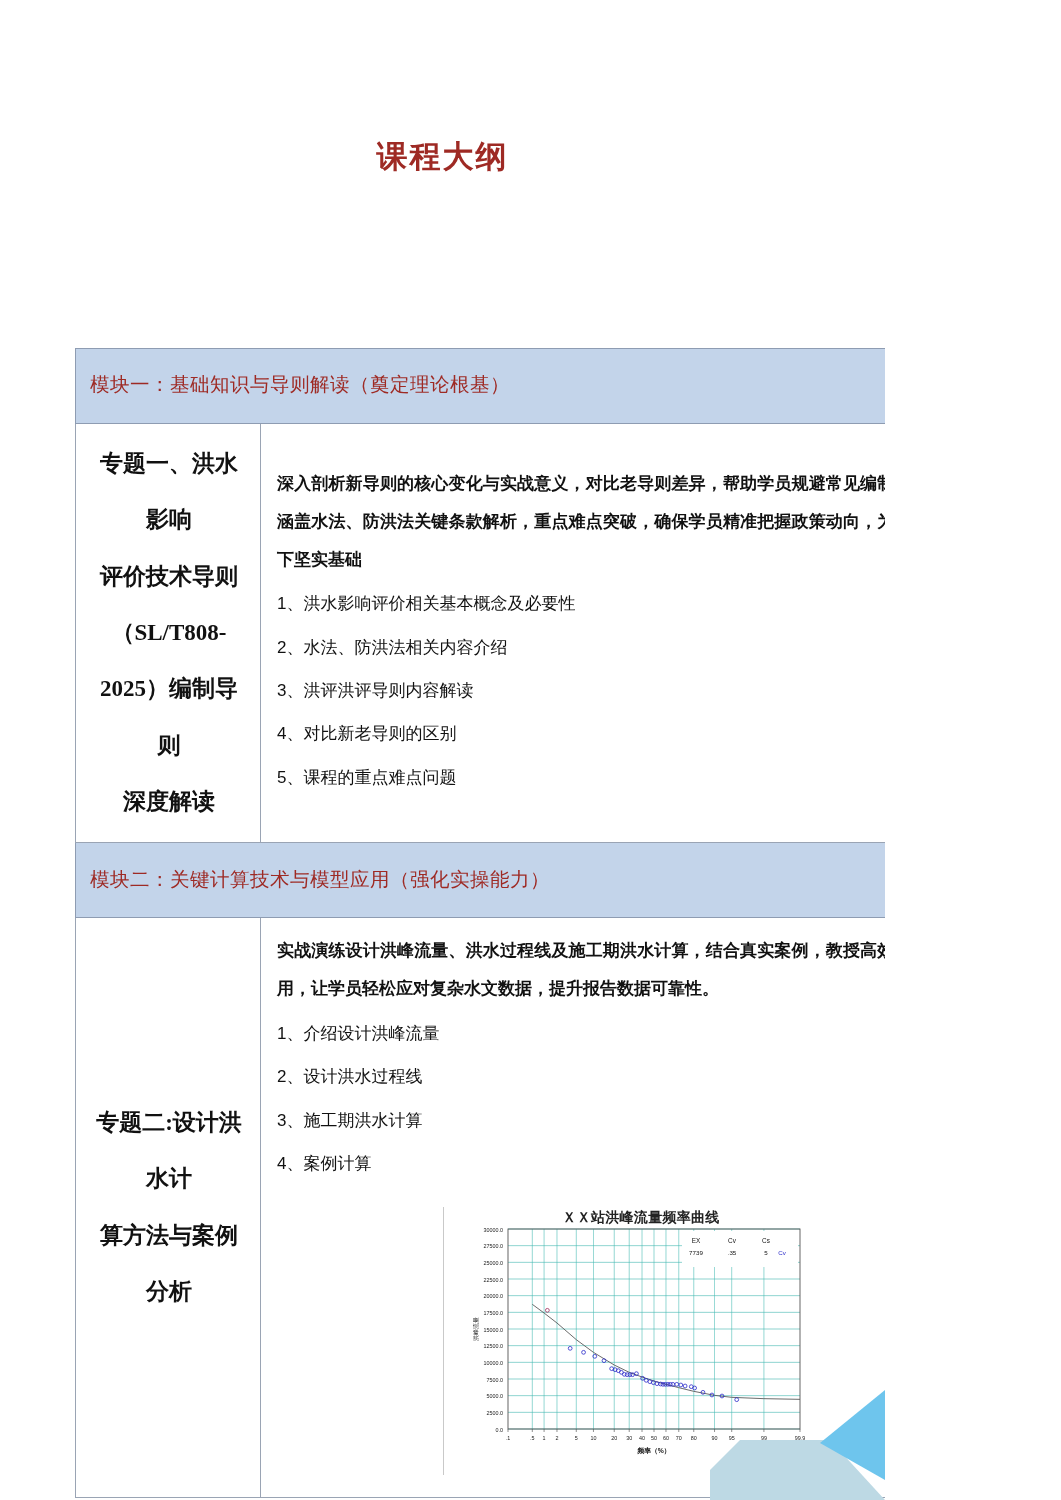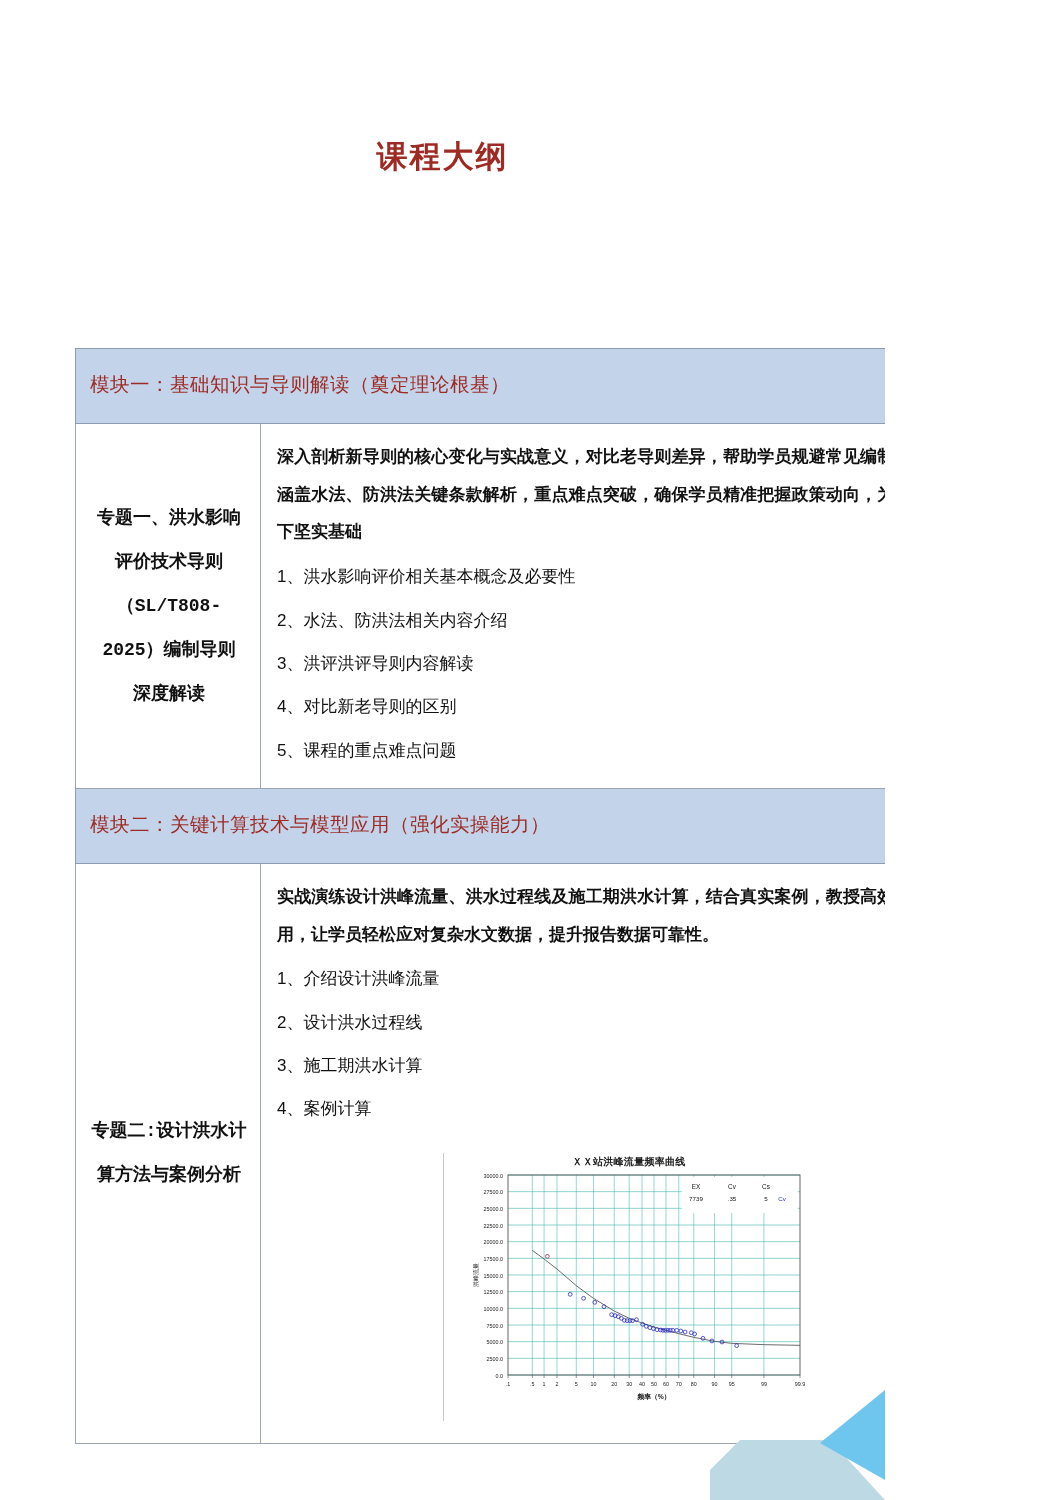--- a/index.html
+++ b/index.html
@@ -74,22 +74,22 @@
     letter-spacing: 0.5px;
     line-height: 1.3;
     display: block;
   }
   .topic-cell {
     width: 185px;
     padding: 12px 12px 12px 14px !important;
     text-align: center;
   }
   .topic-cell .topic-text {
-    font-family: Liberation Mono, monospace;
-    font-size: 18px;
+    font-family: Liberation Serif, serif;
+    font-size: 23px;
     font-weight: 700;
     line-height: 2.45;
     color: #111111;
     display: block;
     text-align: center;
   }
   .detail-cell {
     padding: 14px 20px 16px 16px !important;
     vertical-align: top;
   }
@@ -124,25 +124,25 @@
   .chart-box {
     position: relative;
     width: 370px;
     height: 268px;
     background: #ffffff;
     border-left: 1px solid #c9c9c9;
   }
   .chart-title {
     position: absolute;
     top: 2px;
-    left: 0;
+    left: 12px;
     width: 100%;
     text-align: center;
     font-family: "Liberation Sans", "DejaVu Sans", sans-serif;
-    font-size: 10px;
+    font-size: 14px;
     font-weight: 700;
     color: #222;
     letter-spacing: 0.3px;
   }
   .chart-svg { position: absolute; top: 0; left: 0; }
 
   
   .deco {
     position: absolute;
     right: 0;

